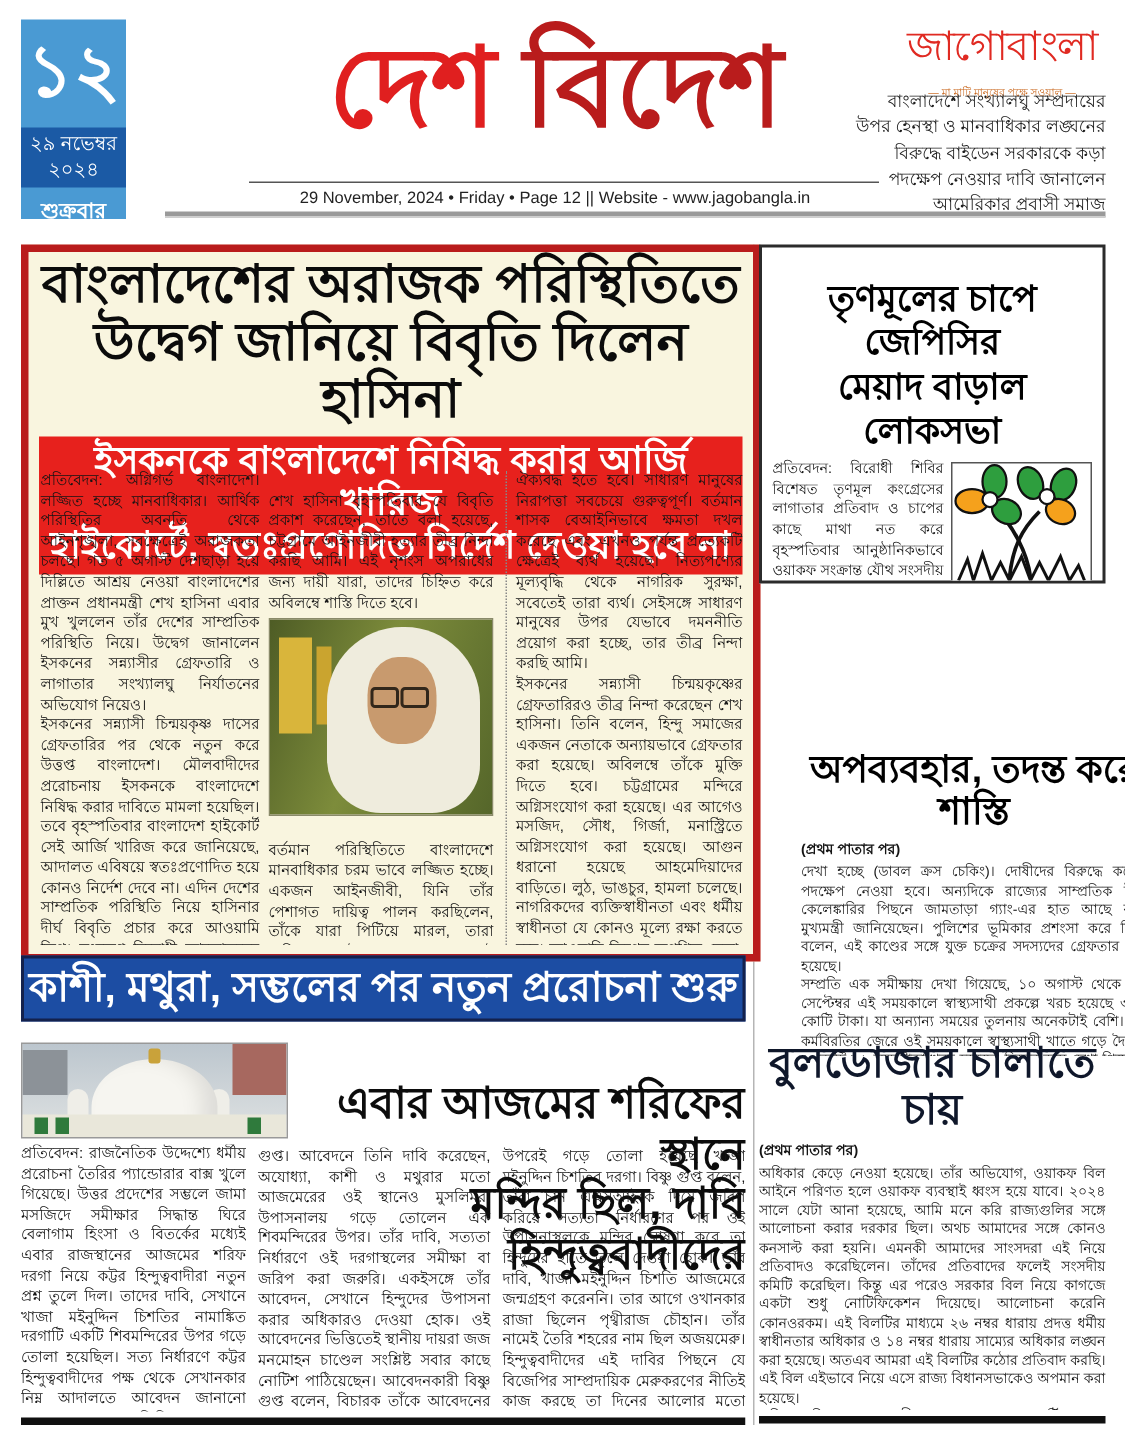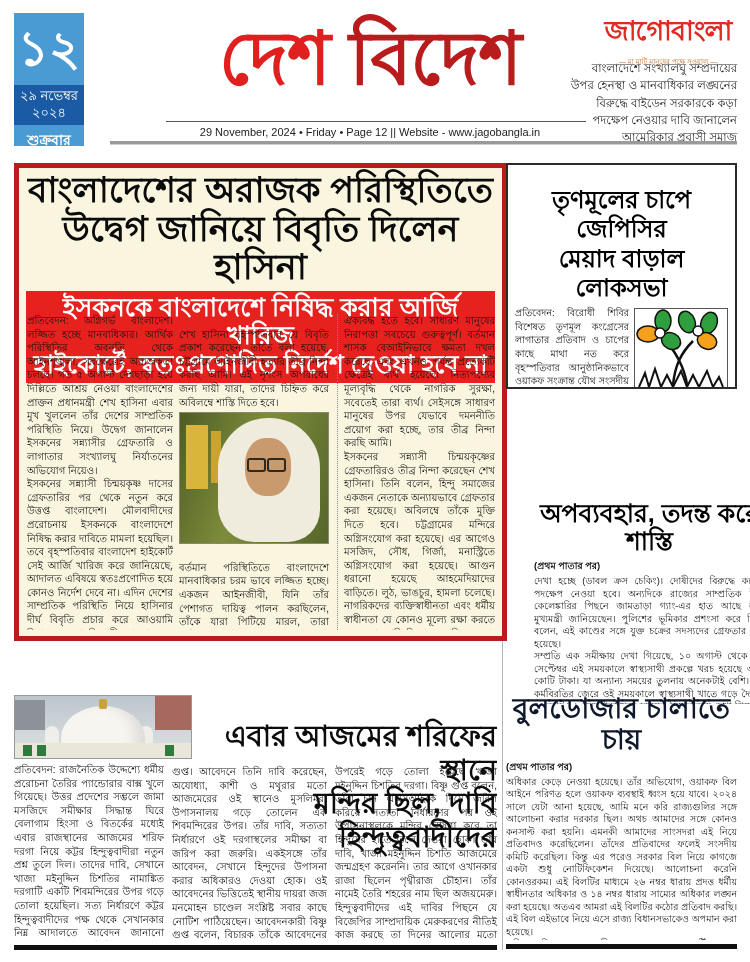--- a/index.html
+++ b/index.html
@@ -14,21 +14,21 @@
 
   .masthead{position:absolute;left:150px;top:2px;width:440px;margin:0;text-align:center;
             font-size:74px;font-weight:800;line-height:114px;letter-spacing:-1px;}
   .t1{color:#e01f1f;} .t2{color:#b91c1c;}
 
   .topline{position:absolute;left:166px;top:121px;width:420px;height:1px;background:#555;}
   .dateline{position:absolute;left:150px;top:126px;width:440px;text-align:center;font-size:11px;color:#222;}
   .header-rule{position:absolute;left:110px;top:141px;width:627px;height:3px;background:#9a9a9a;border-bottom:1px solid #cfcfcf;}
 
   .logo{position:absolute;left:598px;top:10px;width:140px;text-align:center;}
-  .logotext{font-size:27px;font-weight:700;color:#e02a22;letter-spacing:-1px;}
+  .logotext{font-size:27px;font-weight:400;color:#e02a22;letter-spacing:-1px;}
   .logotag{font-size:7px;color:#c9681f;margin-top:1px;white-space:nowrap;}
   .rightnote{position:absolute;left:500px;top:60px;width:237px;text-align:right;font-size:11.5px;font-weight:normal;
              color:#1d1d1d;line-height:1.5;white-space:pre-line;}
 
   .vdiv{position:absolute;left:502px;top:163px;width:1px;height:787px;background:#b5b5b5;}
 
   
   .lead{position:absolute;left:14px;top:163px;width:483px;height:468px;border:5px solid #b91c1c;background:#f9f5df;overflow:hidden;}
   .lead-head{margin:3px 2px 0;text-align:center;font-size:35px;font-weight:800;line-height:1.1;color:#0b0b0b;}
   .lead-sub{margin:4px 7px 0;background:#e7211d;color:#fff;text-align:center;font-size:25px;font-weight:800;line-height:1.15;padding:2px 0 4px;}
@@ -139,20 +139,21 @@
         <span class="ph-face"></span>
         <span class="ph-g1"></span>
         <span class="ph-g2"></span>
       </span>
       <span>বর্তমান পরিস্থিতিতে বাংলাদেশে মানবাধিকার চরম ভাবে লজ্জিত হচ্ছে। একজন আইনজীবী, যিনি তাঁর পেশাগত দায়িত্ব পালন করছিলেন, তাঁকে যারা পিটিয়ে মারল, তারা জঙ্গিদের মতই আচরণ করেছে। এই কাজ যারা করেছে তারা যেই হোক না কেন, শাস্তি দিতে হবে। ইউনুসের অসাংবিধানিক এই সরকার যদি দোষীদের শাস্তি দিতে ব্যর্থ হয়, তাদের উপরেও মানবাধিকার লঙ্ঘনের দায় চাপবে। বাংলাদেশের সাধারণ মানুষের উদ্দেশে হাসিনার বার্তা, বাংলাদেশের মানুষের কাছে আর্জি, সন্ত্রাসবাদ এবং উগ্রপন্থার বিরুদ্ধে</span>
     </div>
     <div class="col c3">ঐক্যবদ্ধ হতে হবে। সাধারণ মানুষের নিরাপত্তা সবচেয়ে গুরুত্বপূর্ণ। বর্তমান শাসক বেআইনিভাবে ক্ষমতা দখল করেছে এবং এখনও পর্যন্ত প্রত্যেকটি ক্ষেত্রেই ব্যর্থ হয়েছে। নিত্যপণ্যের মূল্যবৃদ্ধি থেকে নাগরিক সুরক্ষা, সবেতেই তারা ব্যর্থ। সেইসঙ্গে সাধারণ মানুষের উপর যেভাবে দমননীতি প্রয়োগ করা হচ্ছে, তার তীব্র নিন্দা করছি আমি।
 ইসকনের সন্ন্যাসী চিন্ময়কৃষ্ণের গ্রেফতারিরও তীব্র নিন্দা করেছেন শেখ হাসিনা। তিনি বলেন, হিন্দু সমাজের একজন নেতাকে অন্যায়ভাবে গ্রেফতার করা হয়েছে। অবিলম্বে তাঁকে মুক্তি দিতে হবে। চট্টগ্রামের মন্দিরে অগ্নিসংযোগ করা হয়েছে। এর আগেও মসজিদ, সৌধ, গির্জা, মনাস্ট্রিতে অগ্নিসংযোগ করা হয়েছে। আগুন ধরানো হয়েছে আহমেদিয়াদের বাড়িতে। লুঠ, ভাঙচুর, হামলা চলেছে। নাগরিকদের ব্যক্তিস্বাধীনতা এবং ধর্মীয় স্বাধীনতা যে কোনও মূল্যে রক্ষা করতে হবে। আওয়ামি লিগের অগণিত নেতা, কর্মী, পড়ুয়া, সমাজকর্মী ও সরকারি কর্মীদের খুনের পর বাংলাদেশের বর্তমান শাসক এখন প্রতিনিয়ত সাধারণ মানুষকে হেনস্থা করছে। ভিত্তিহীন অভিযোগ আনা হচ্ছে, গ্রেফতার করা হচ্ছে। এই নৈরাজ্যের বিরুদ্ধে তীব্র প্রতিবাদ জানাচ্ছি আমি।</div>
   </section>
 
+  <div class="banner">কাশী, মথুরা, সম্ভলের পর নতুন প্ররোচনা শুরু</div>
 
   <section class="ajmer">
     <div class="ajmer-photo">
       <span class="aj-b2"></span>
       <span class="aj-b1"></span>
       <span class="aj-min1"></span>
       <span class="aj-min2"></span>
       <span class="aj-dome"></span>
       <span class="aj-crown"></span>
       <span class="aj-base"></span>

